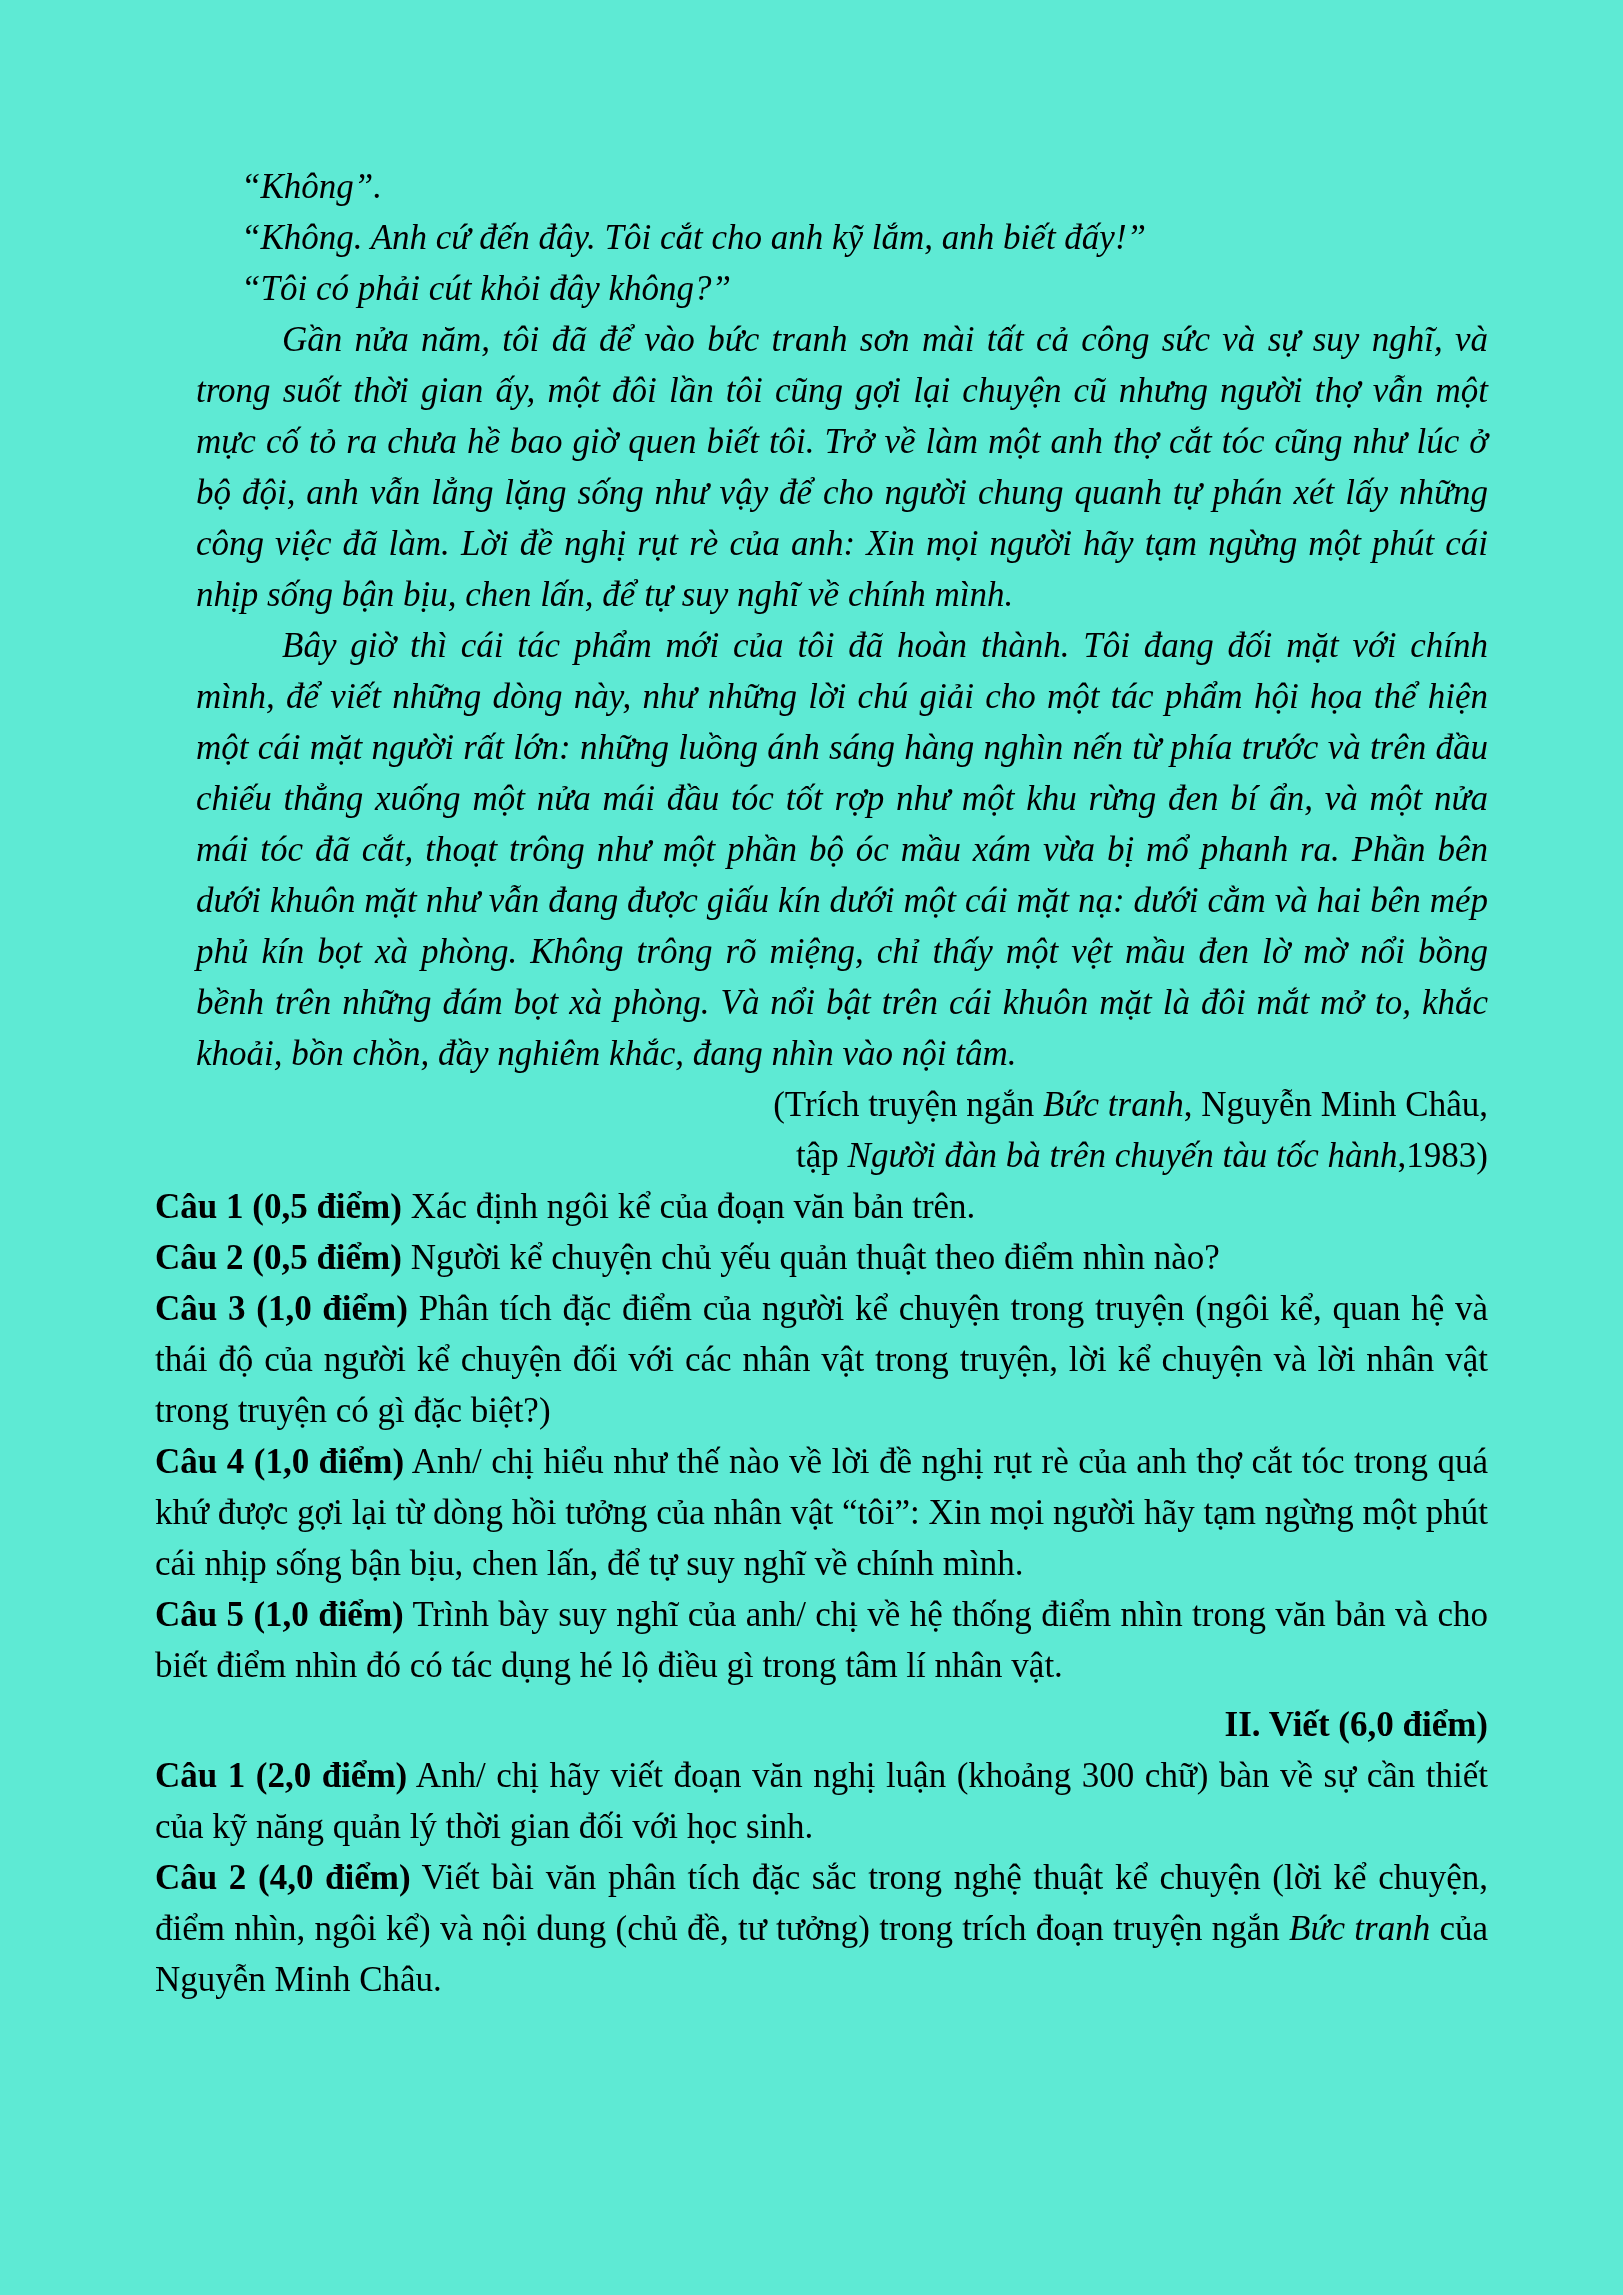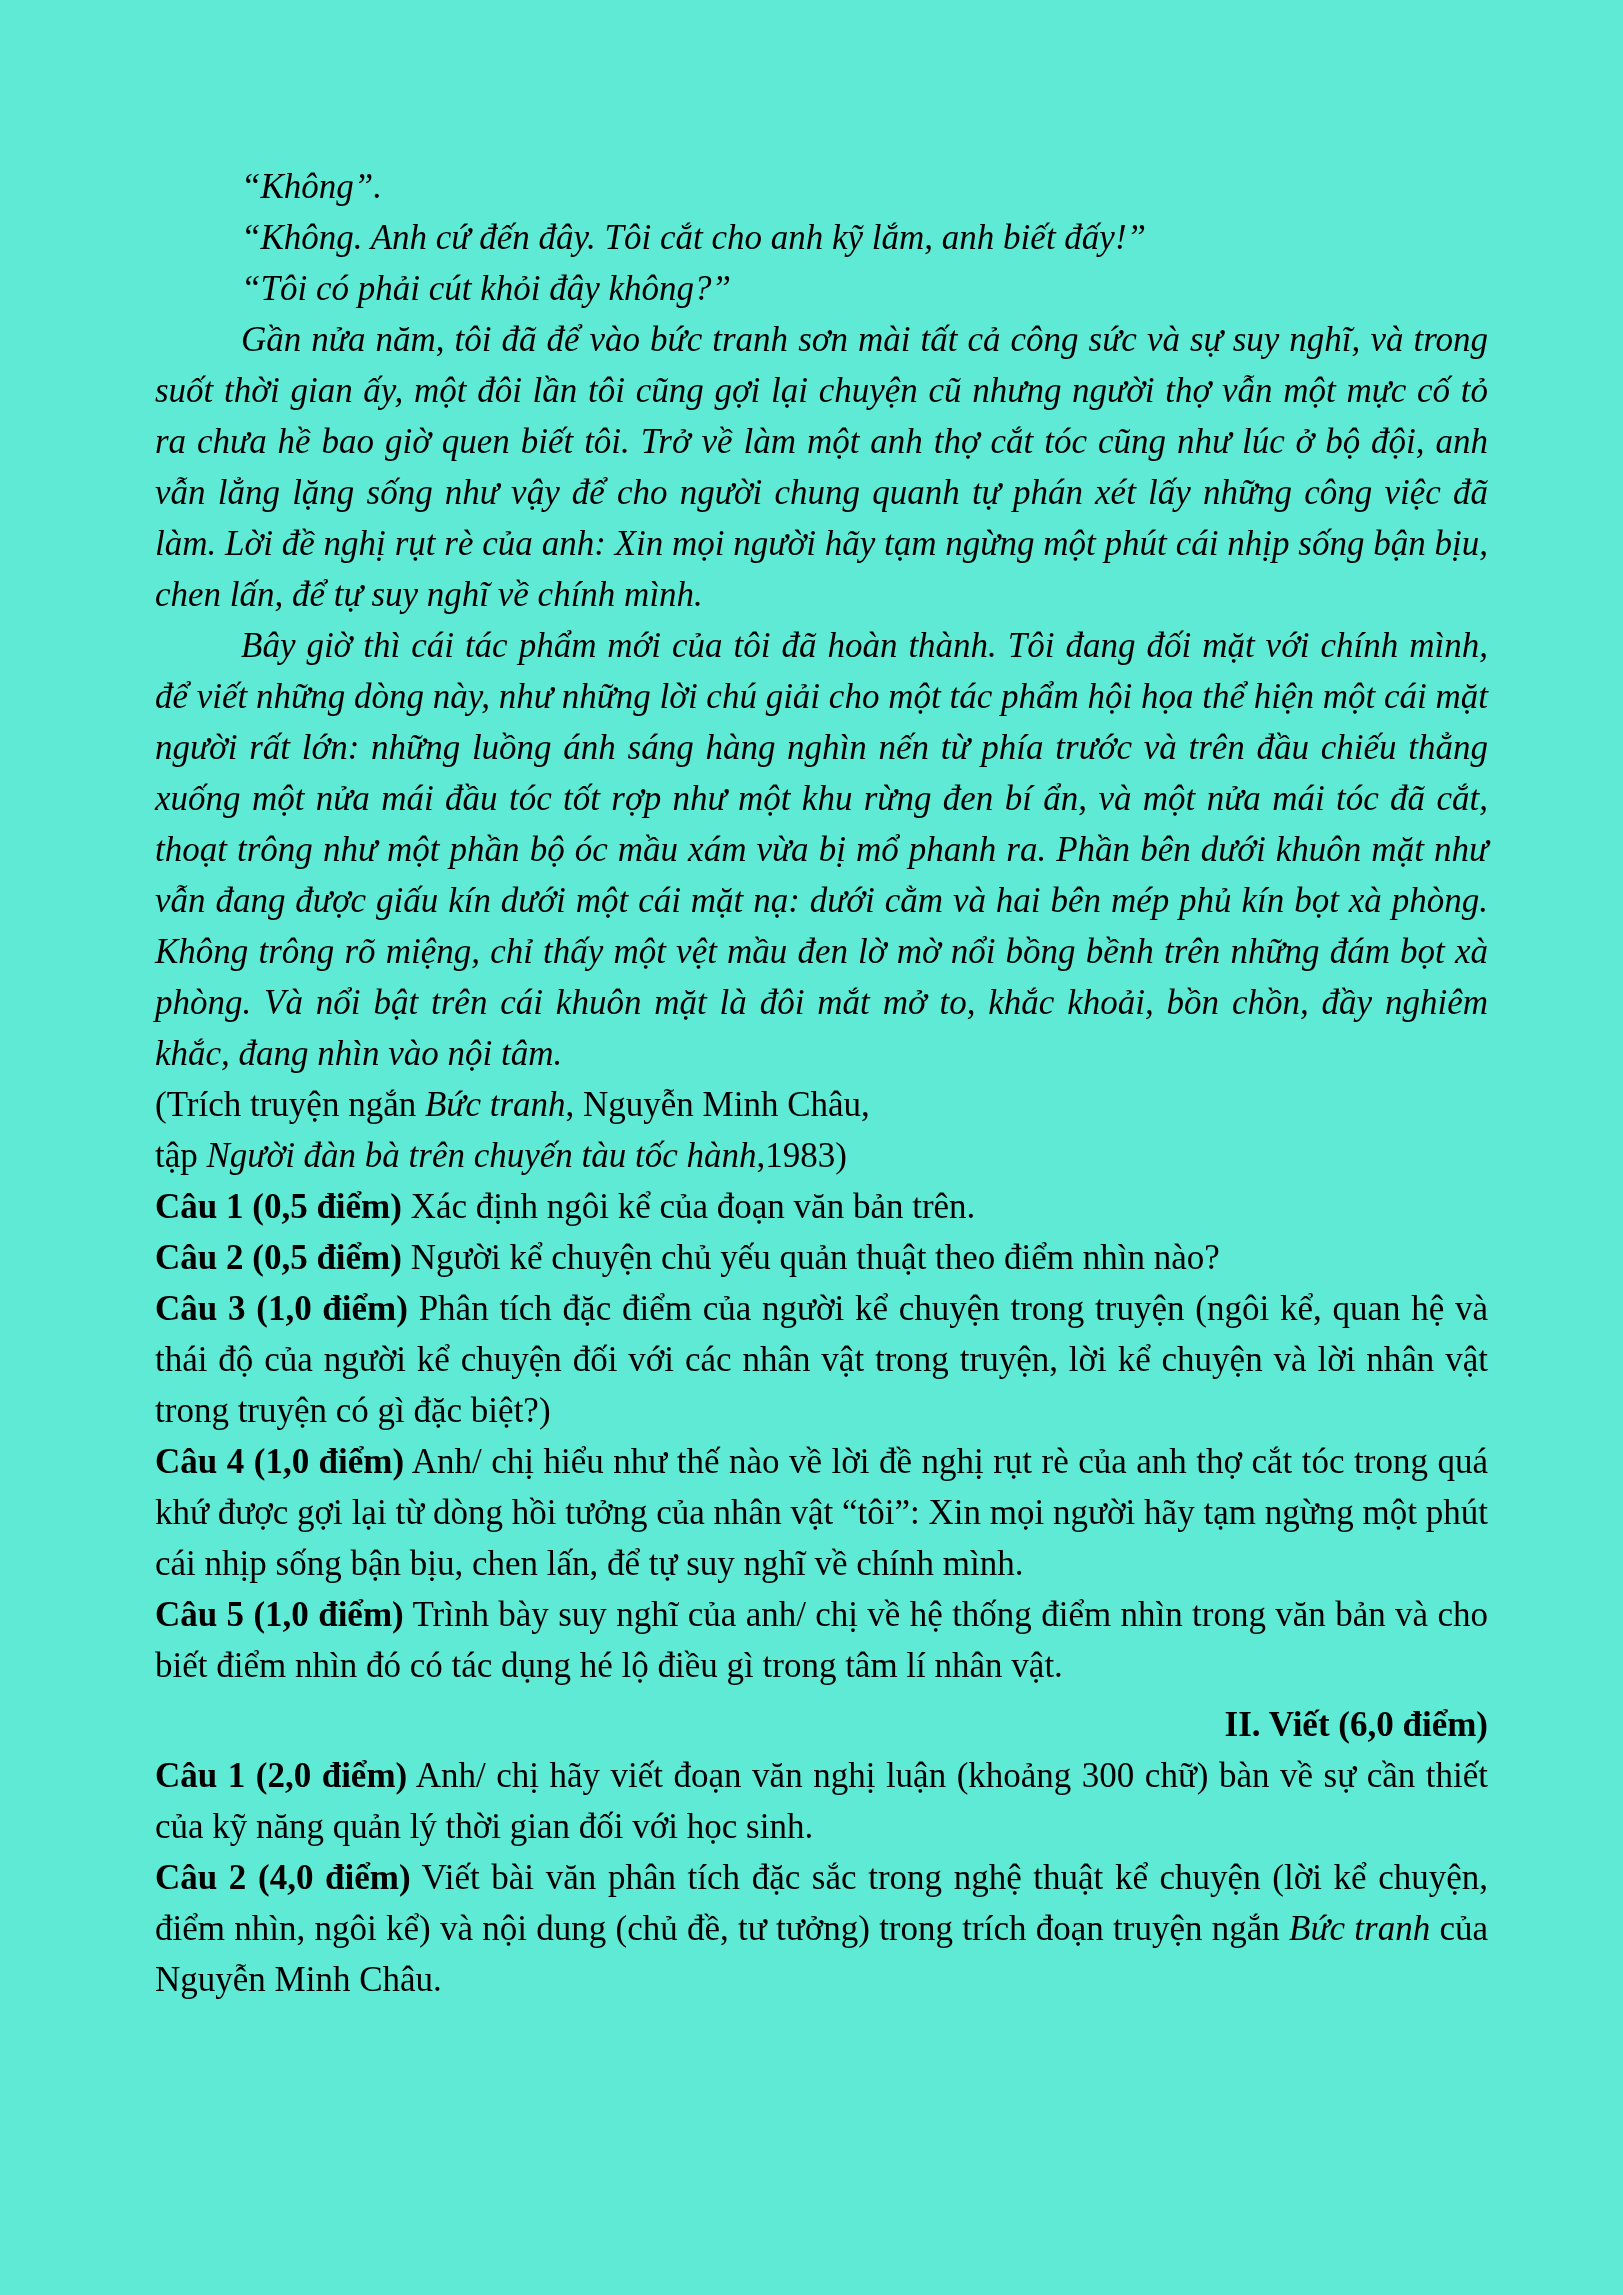--- a/index.html
+++ b/index.html
@@ -23,23 +23,24 @@
   p { margin: 0; }
   .italic { font-style: italic; }
   .quote-line {
     font-style: italic;
     text-indent: 86px;
     text-align: left;
   }
   .passage-para {
     font-style: italic;
     text-indent: 86px;
+    margin-left: 41px;
   }
   .attribution-line {
-    text-align: left;
+    text-align: right;
     font-style: normal;
   }
   .attribution-line .italic { font-style: italic; }
   .question { font-style: normal; }
   .q-label { font-weight: bold; }
   .section-header {
     font-weight: bold;
     text-align: right;
     margin-top: 8px;
   }

